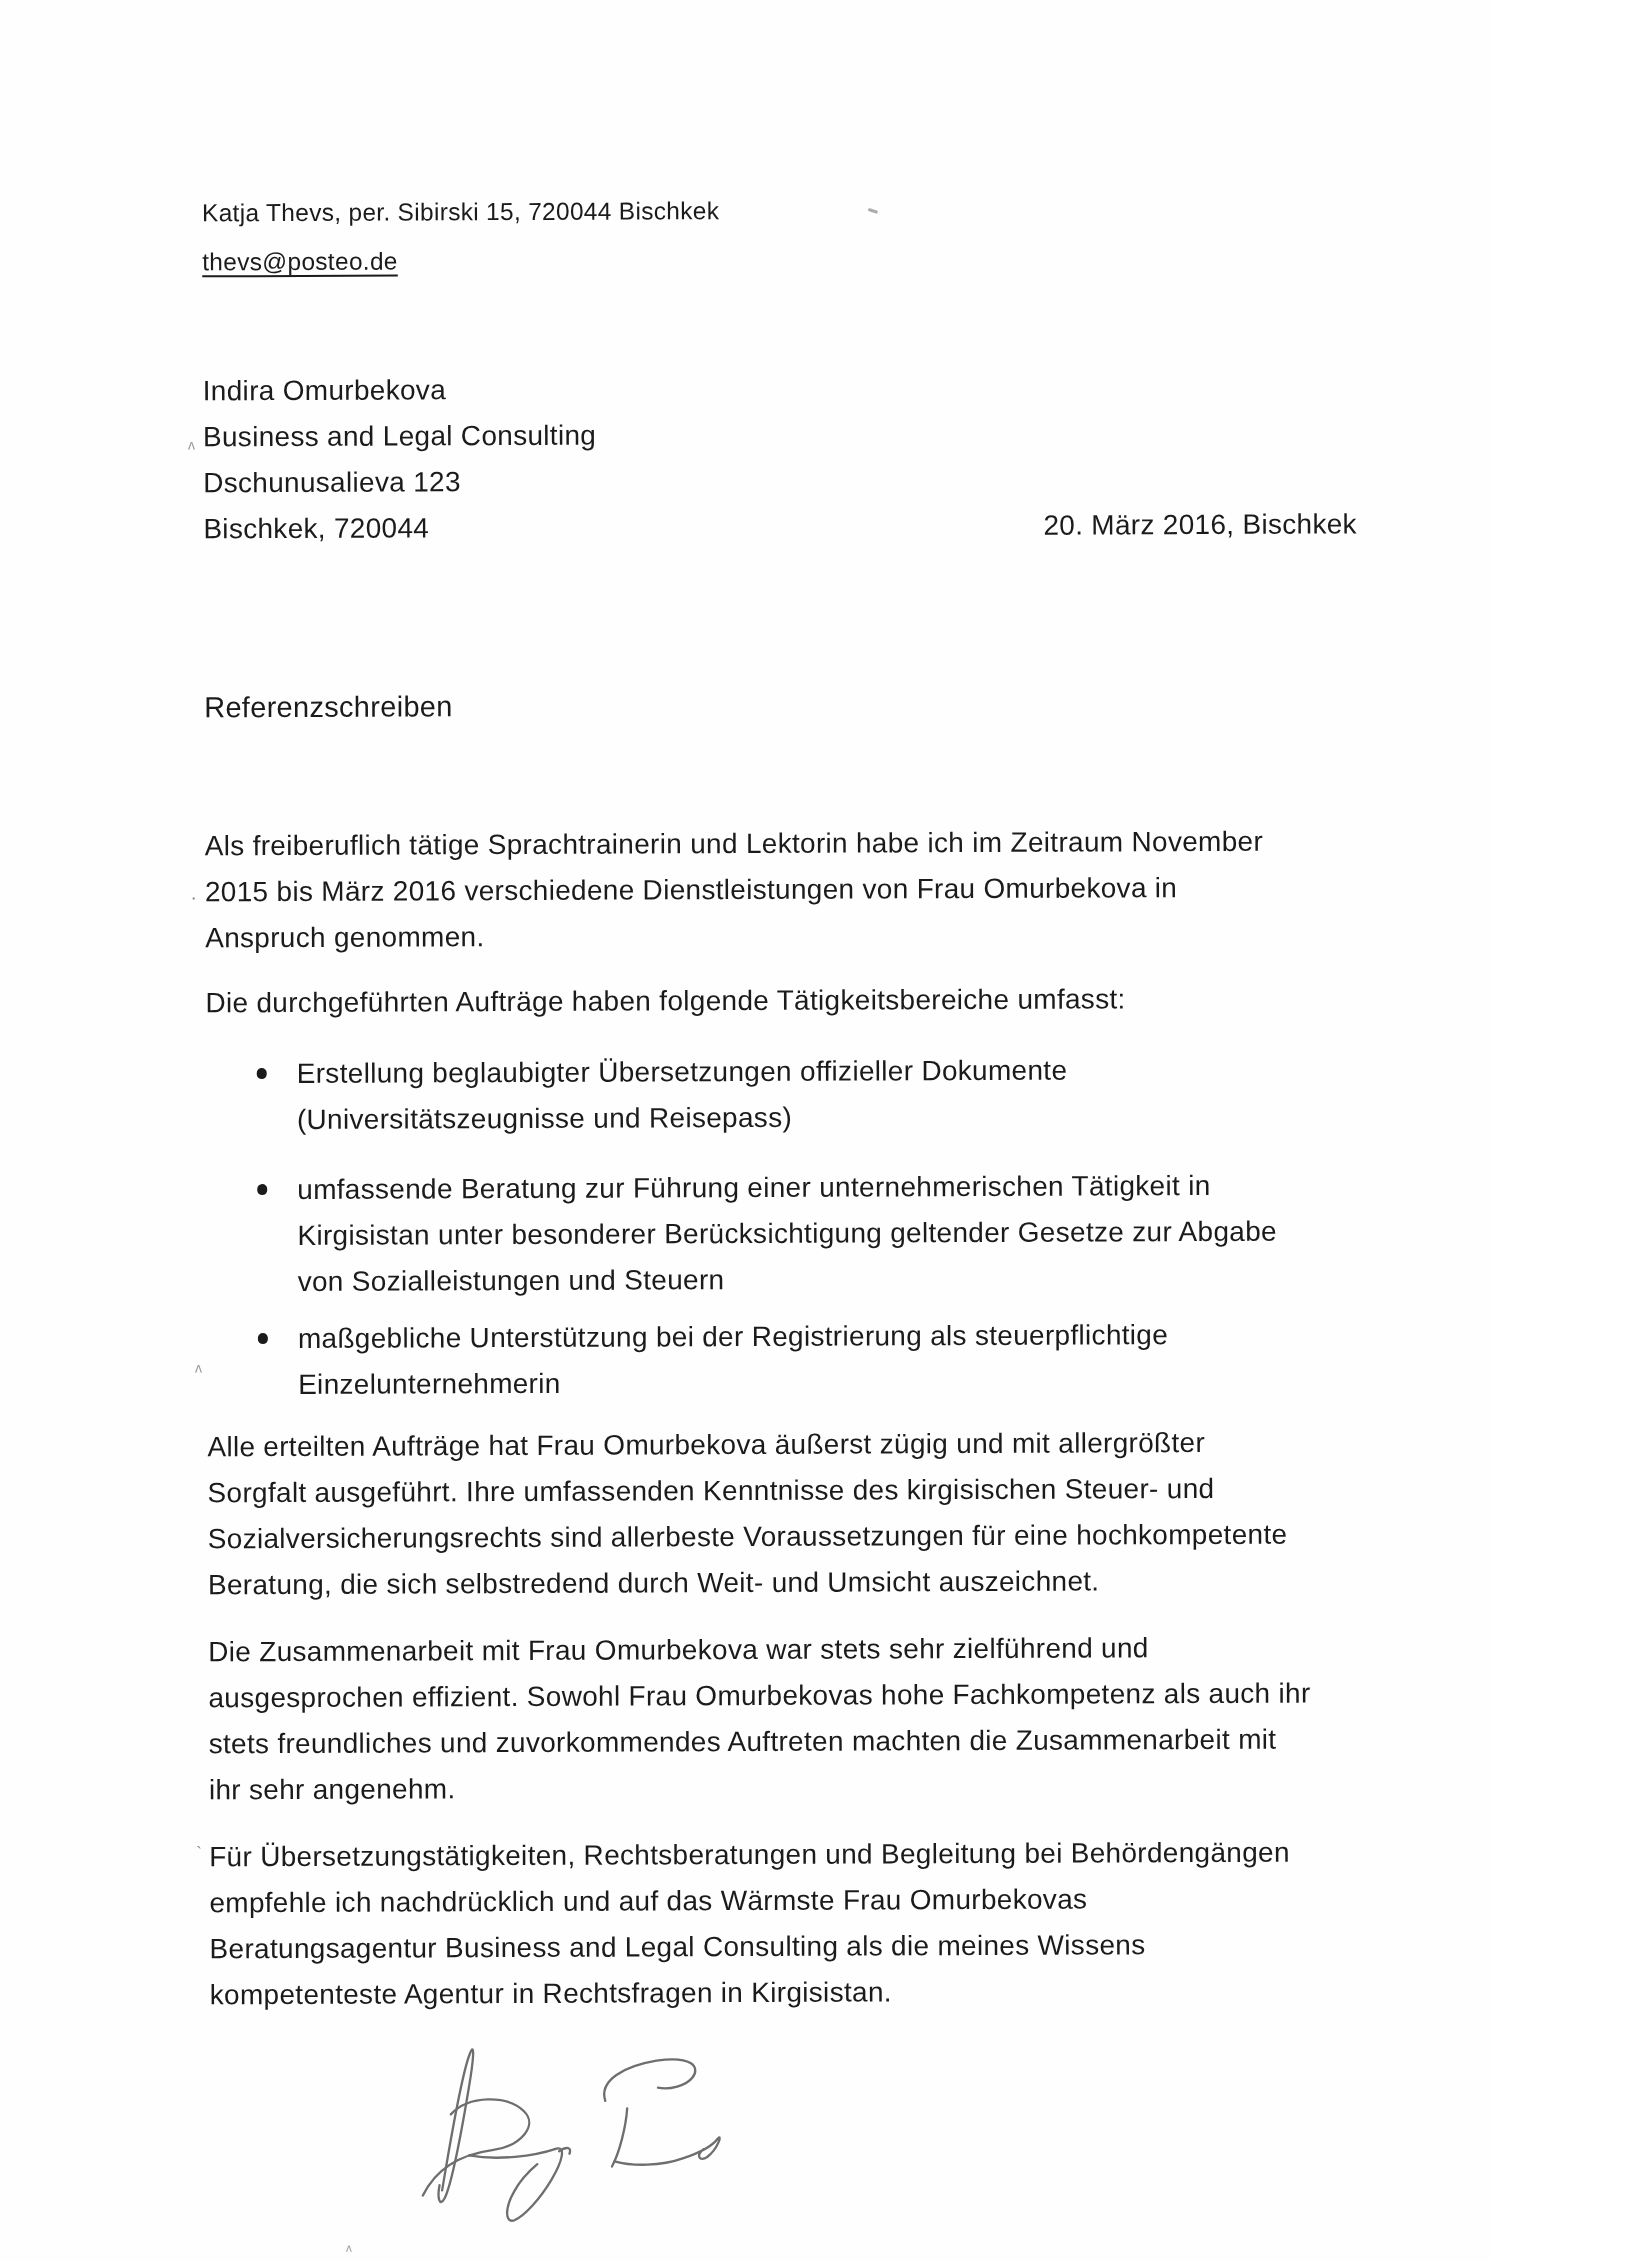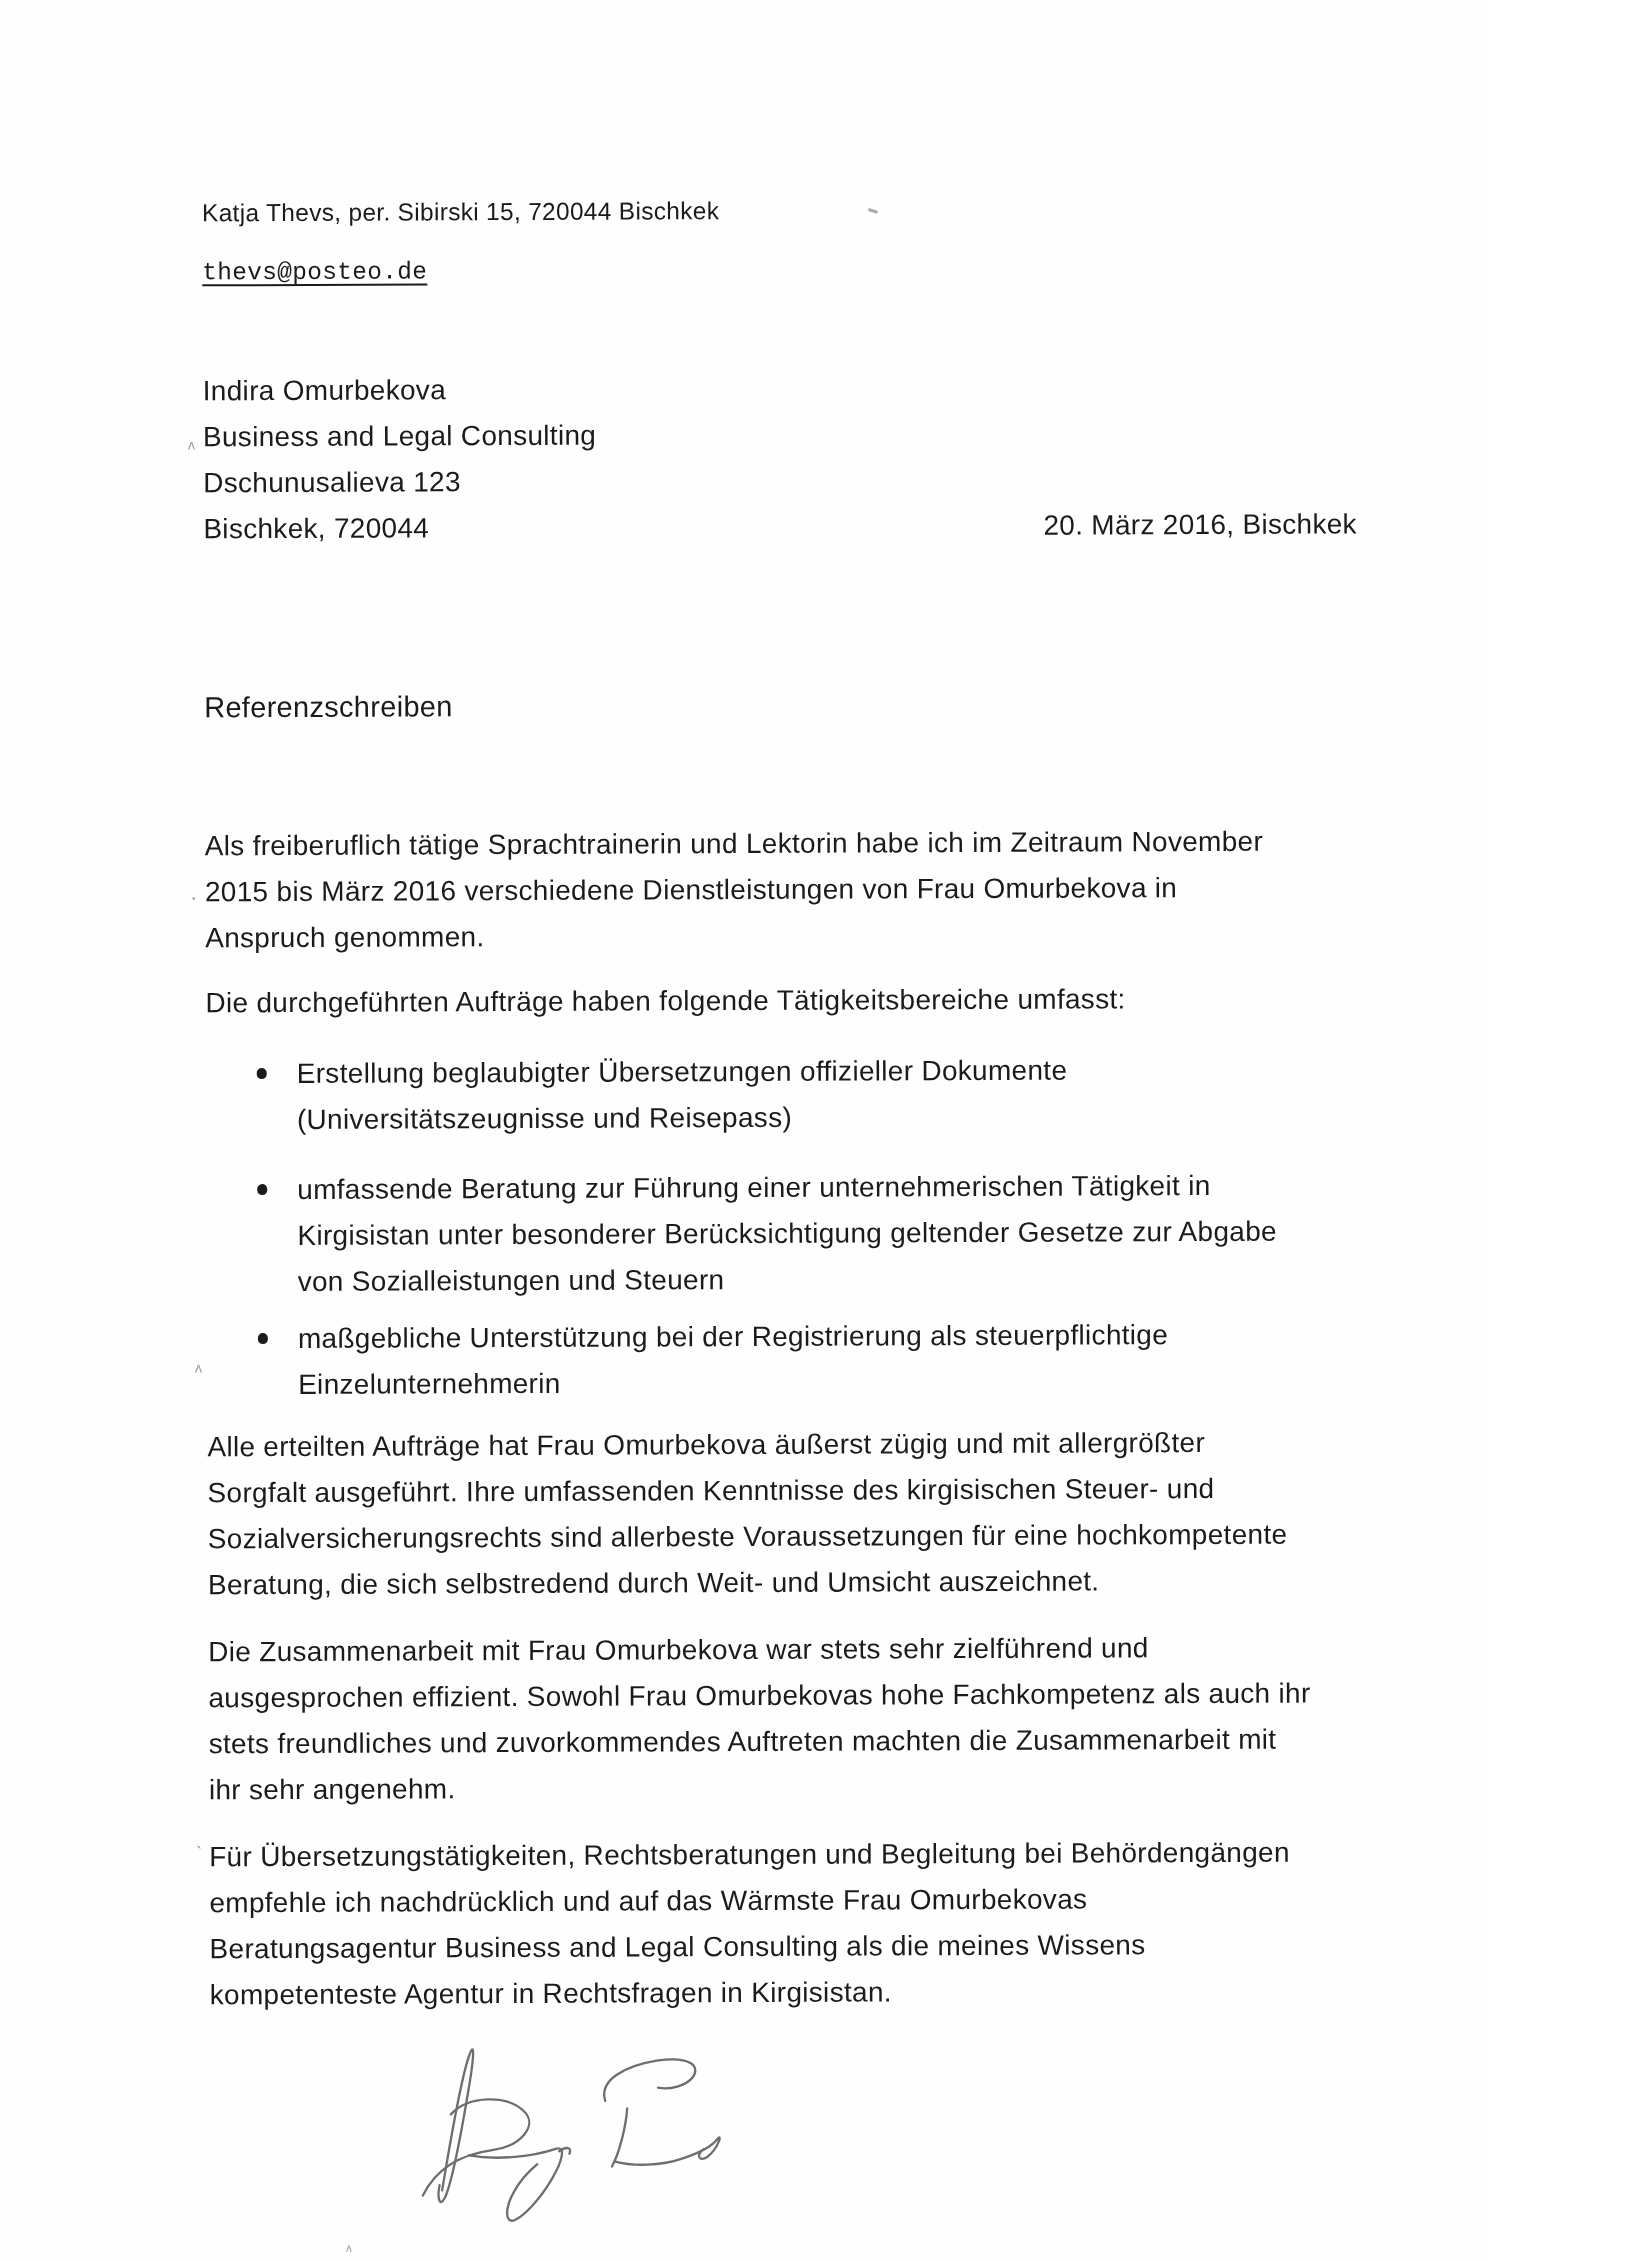--- a/index.html
+++ b/index.html
@@ -22,21 +22,21 @@
     font-size:28px;
     line-height:46px;
     letter-spacing:0.3px;
     white-space:pre-line;
     color:#1b1b1b;
   }
   .small{font-size:24.5px;line-height:36px;}
   .subject{font-size:29px;}
   .email{text-decoration:underline;text-underline-offset:4.5px;}
   .sender{left:205px;top:193px;}
-  .email-line{left:205px;top:253px;font-family:Liberation Mono, monospace;}
+  .email-line{left:205px;top:242px;}
   .recipient{left:205px;top:366px;line-height:46px;}
   .dateline{left:1045px;top:504px;}
   .subject-line{left:205px;top:682px;}
   .p1{left:205px;top:821px;width:1263px;}
   .p2{left:205px;top:978px;width:1263px;}
   .bullet-item{position:absolute;left:296px;width:1134px;}
   .b1{top:1049px;}
   .b2{top:1165px;}
   .b3{top:1314px;}
   .bullet-dot{

